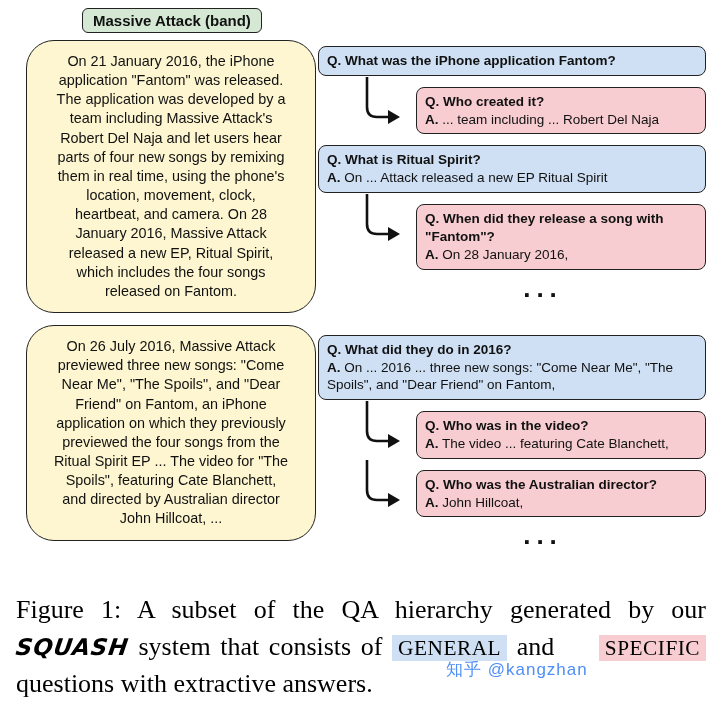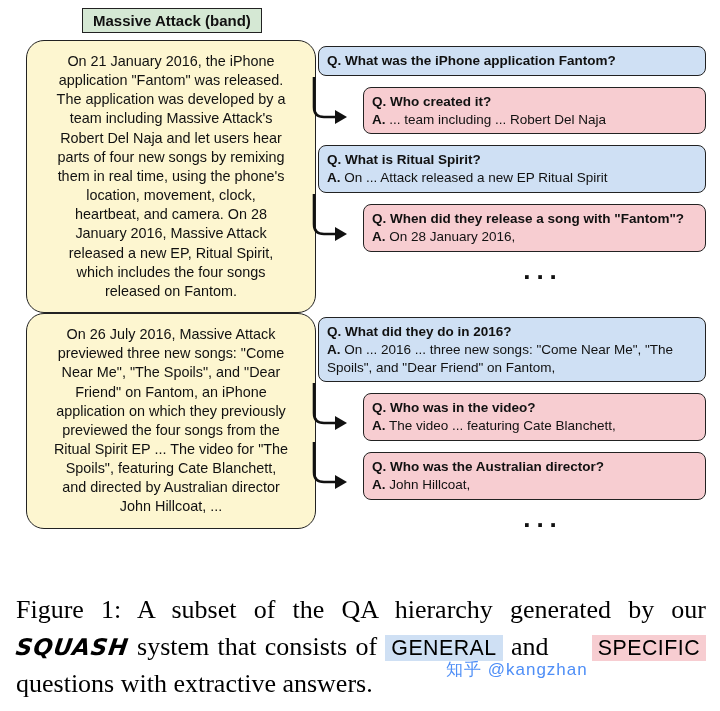--- a/index.html
+++ b/index.html
@@ -5,41 +5,41 @@
   html,body { margin:0; padding:0; background:#ffffff; }
   .page {
     position:relative; width:720px; height:711px; background:#ffffff;
     font-family:"Liberation Sans", sans-serif; color:#111; overflow:hidden;
   }
 
   
   .left-col { position:absolute; left:26px; top:8px; width:290px; }
   .topic-label {
     display:inline-block; margin-left:56px; margin-bottom:7px;
-    background:#d5e8d4; border:1.6px solid #222; border-radius:0;
+    background:#d5e8d4; border:1.6px solid #222; border-radius:6px;
     font-weight:bold; font-size:15px; padding:3px 10px;
   }
   .passage {
-    background:#fdf6d0; border:1.6px solid #222; border-radius:18px;
+    background:#fdf6d0; border:1.6px solid #222; border-radius:28px;
     padding:11px 25px; font-size:14.4px; line-height:1.33; text-align:center;
   }
-  .passage + .passage { }
+  .passage + .passage { margin-top:12px; }
 
   
   .right-col { position:absolute; left:318px; top:46px; width:388px; }
   .qa-box {
     border:1.6px solid #222; border-radius:8px;
     padding:5px 8px; font-size:13.5px; line-height:1.32;
   }
   .qa-box.general { background:#cfe0f4; }
   .qa-box.specific { background:#f7cdd1; }
   .q-line { font-weight:bold; }
   .a-line .a-label { font-weight:bold; }
   .qa-row { margin-bottom:11px; }
-  .pink-row { position:relative; margin-left:32px;padding-left:13px; }
+  .pink-row { position:relative; margin-left:85px;padding-left:13px; }
   .arrow-svg { position:absolute; left:-46px; top:-10px; }
   .ellipsis {
     margin-left:64px; width:322px; text-align:center;
     font-weight:900; font-size:26px; letter-spacing:6px; line-height:0.7;
     margin-top:-2px; margin-bottom:0;
   }
   .group-2 { margin-top:38px; }
 
   
   .caption {
@@ -47,21 +47,21 @@
     font-family:"Liberation Serif", serif; font-size:26px; line-height:1.42;
     text-align:justify; color:#000;
   }
   .squash {
     display:inline-block; font-family:"DejaVu Sans", sans-serif;
     font-weight:900; font-style:italic; transform:skewX(-8deg);
     letter-spacing:1px; font-size:0.88em;
   }
   .tag {
     padding:1px 6px; font-size:0.82em; letter-spacing:0.5px;
-    font-family:Liberation Sans, sans-serif;
+    font-family:Liberation Serif, serif;
   }
   .tag.general-tag { background:#cfe0f4; }
   .tag.specific-tag { background:#f7cdd1;margin-left:35px; }
 
   .watermark {
     position:absolute; left:446px; top:658px; font-size:17px;
     color:#3b82f6; opacity:0.9; letter-spacing:1px;
     text-shadow:0 0 2px #ffffff;
   }
 </style>

